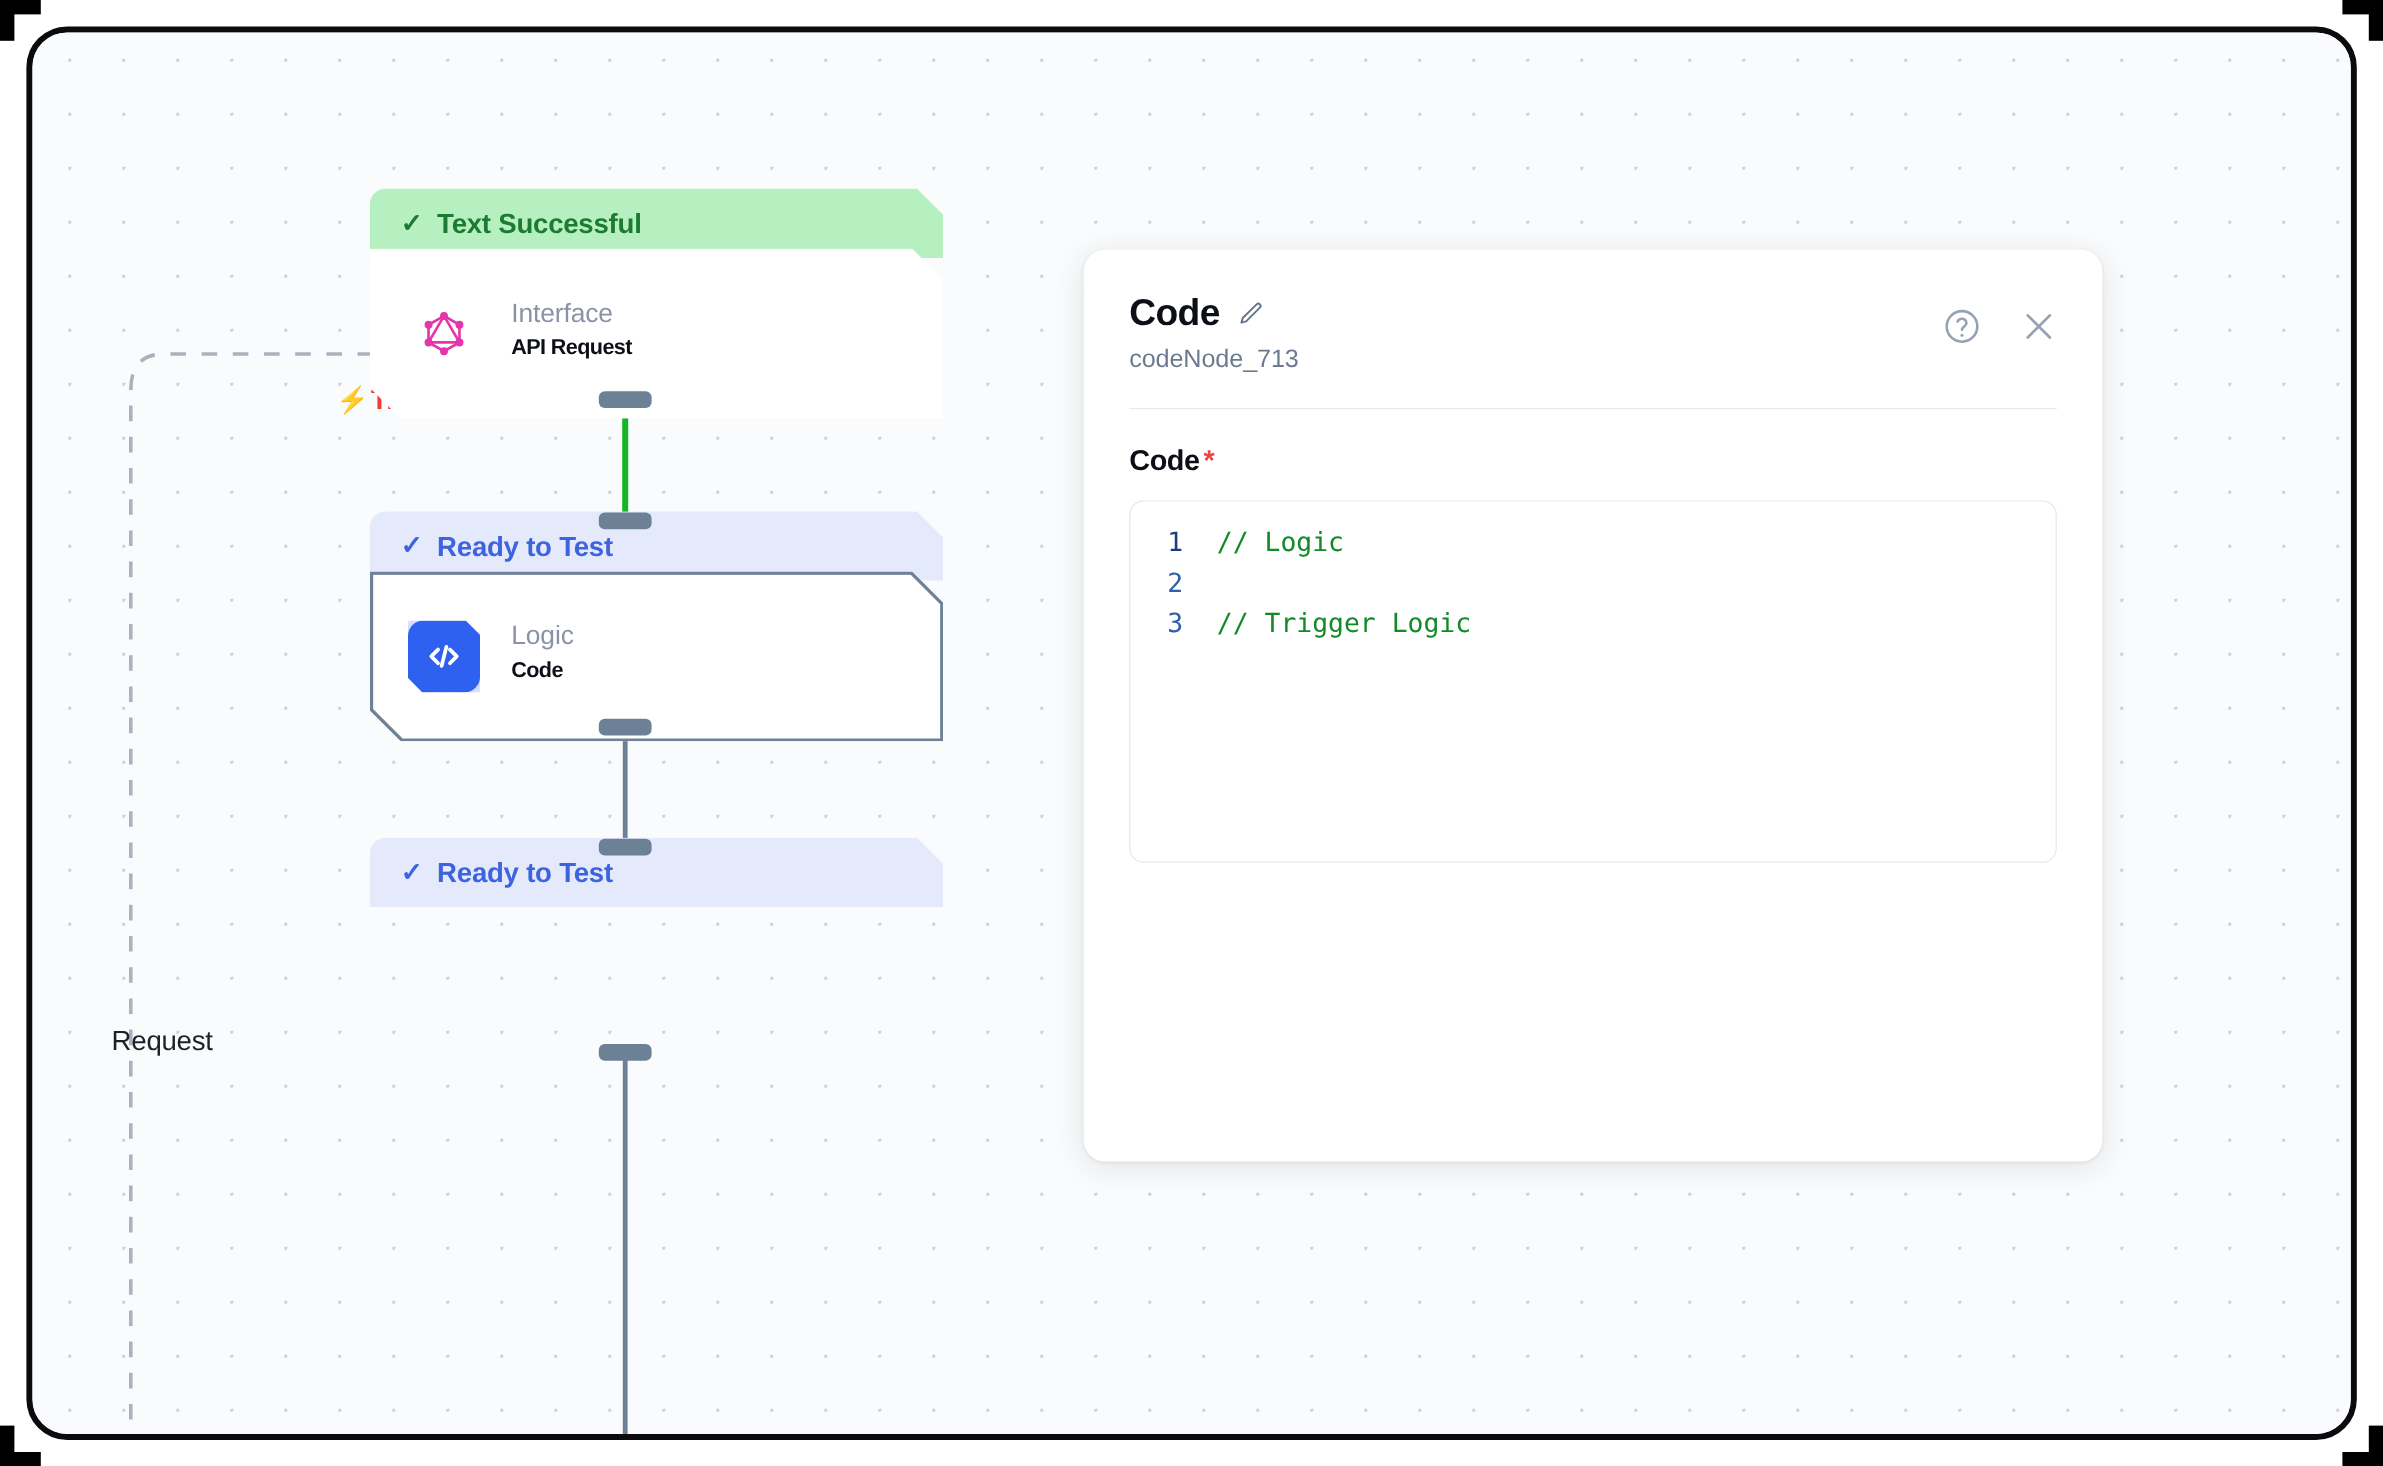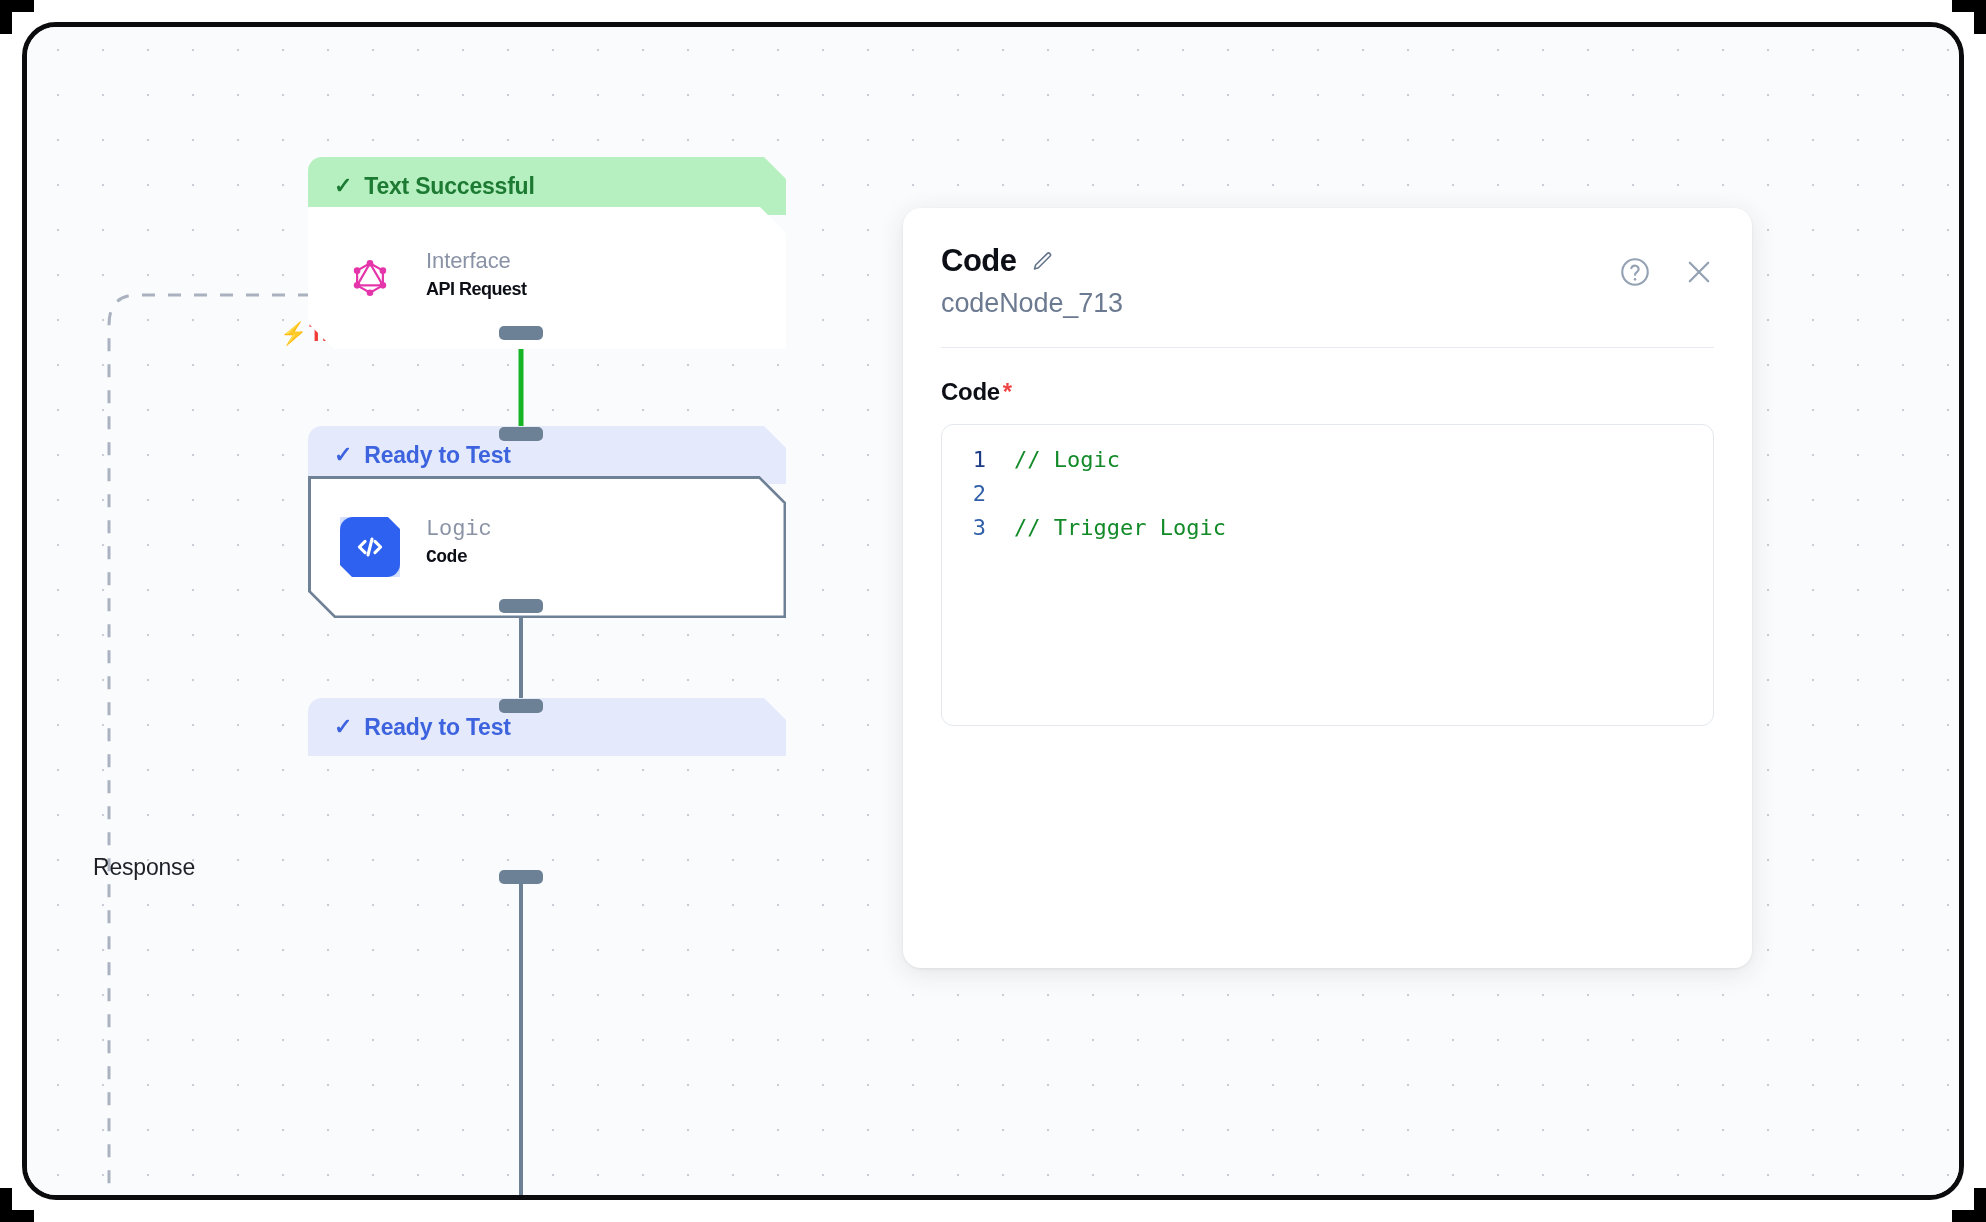--- a/index.html
+++ b/index.html
@@ -81,21 +81,20 @@
     display: flex; align-items: center;
     padding-left: 32px;
     margin-top: -8px;
     -webkit-clip-path: polygon(0 0, calc(100% - 26px) 0, 100% 26px, 100% 100%, 26px 100%, 0 calc(100% - 26px));
             clip-path: polygon(0 0, calc(100% - 26px) 0, 100% 26px, 100% 100%, 26px 100%, 0 calc(100% - 26px));
     filter: drop-shadow(0 2px 6px rgba(35,45,70,0.10));
   }
   .node-body.selected {
     background:
       linear-gradient(#ffffff, #ffffff) padding-box;
-    font-family: Liberation Mono, monospace;
   }
   .node-sel-outline {
     position: absolute; inset: 0;
     -webkit-clip-path: polygon(0 0, calc(100% - 26px) 0, 100% 26px, 100% 100%, 26px 100%, 0 calc(100% - 26px));
             clip-path: polygon(0 0, calc(100% - 26px) 0, 100% 26px, 100% 100%, 26px 100%, 0 calc(100% - 26px));
     background: #6f8196;
     z-index: 0;
   }
   .node-sel-inner {
     position: absolute; inset: 2.5px;
@@ -142,21 +141,21 @@
     width: 849px; height: 760px;
     background: #ffffff;
     border-radius: 18px;
     box-shadow: 0 5px 26px rgba(30,41,59,0.11), 0 1px 3px rgba(30,41,59,0.07);
     z-index: 20;
   }
   .panel-head { padding: 35px 38px 0 38px; position: relative; }
   .panel-title-row { display: flex; align-items: center; gap: 13px; }
   .panel-title { font-size: 31px; font-weight: 700; color: #0c0f16; letter-spacing: -0.5px; }
   .pencil-icon { color: #64748b; display: flex; }
-  .panel-subtitle { margin-top: 9px; font-size: 27px; color: #6b7a90; letter-spacing: -0.1px; }
+  .panel-subtitle { margin-top: 9px; font-size: 21px; color: #6b7a90; letter-spacing: -0.1px; }
   .panel-actions {
     position: absolute; right: 36px; top: 47px;
     display: flex; align-items: center; gap: 30px;
   }
   .icon-btn { color: #94a2b3; display: flex; cursor: pointer; }
   .panel-divider { margin: 28px 38px 0 38px; height: 1px; background: #e6e9ef; }
 
   .field-label {
     margin: 30px 0 0 38px;
     font-size: 24px; font-weight: 700; color: #0c0f16; letter-spacing: -0.3px;
@@ -208,21 +207,21 @@
       <line x1="494" y1="578" x2="494" y2="680" stroke="#6c8096" stroke-width="4"></line>
 
       <line x1="494" y1="850" x2="494" y2="1178" stroke="#6c8096" stroke-width="4"></line>
     </svg>
 
     <div class="trigger-label">
       <span class="bolt">⚡</span>
       <span>Trigger</span>
     </div>
 
-    <div class="response-label">Response</div>
+    <div class="response-label">Request</div>
 
     <div class="node" style="left:281px; top:130px;">
       <div class="node-status success">
         <span class="chk">✓</span>
         <span>Text Successful</span>
       </div>
       <div class="node-body">
         <div class="node-content">
           <div class="node-icon graphql">
             <svg width="46" height="46" viewBox="0 0 50 50" fill="none" stroke="#e535ab" stroke-width="2.4">

